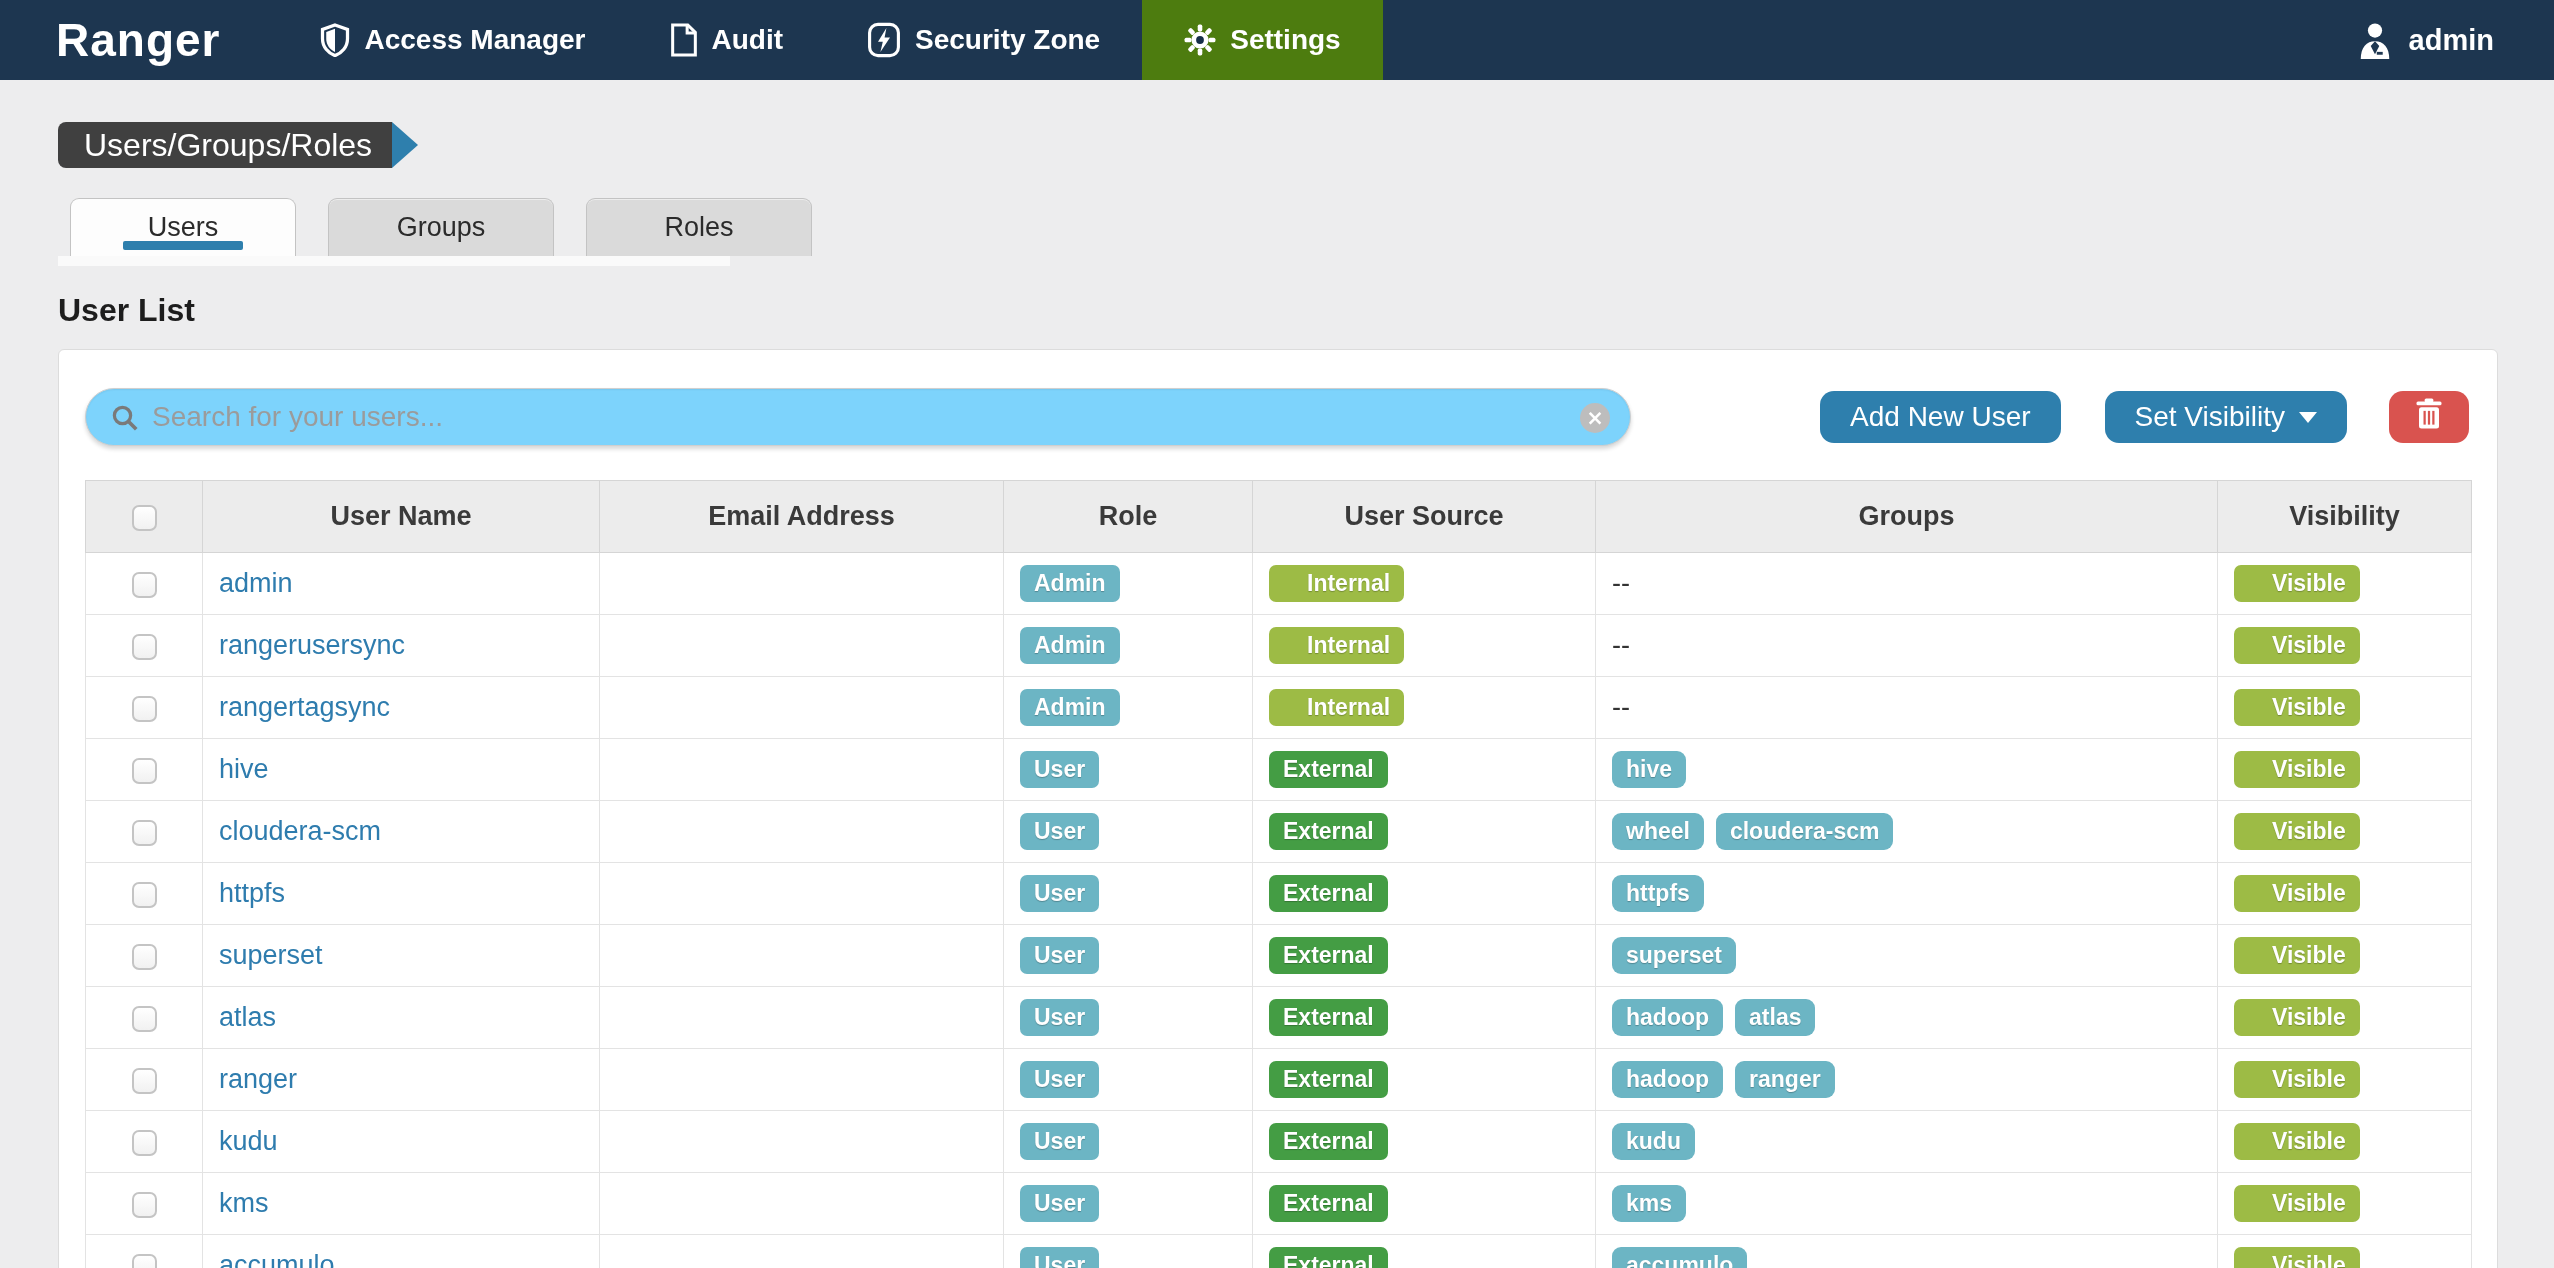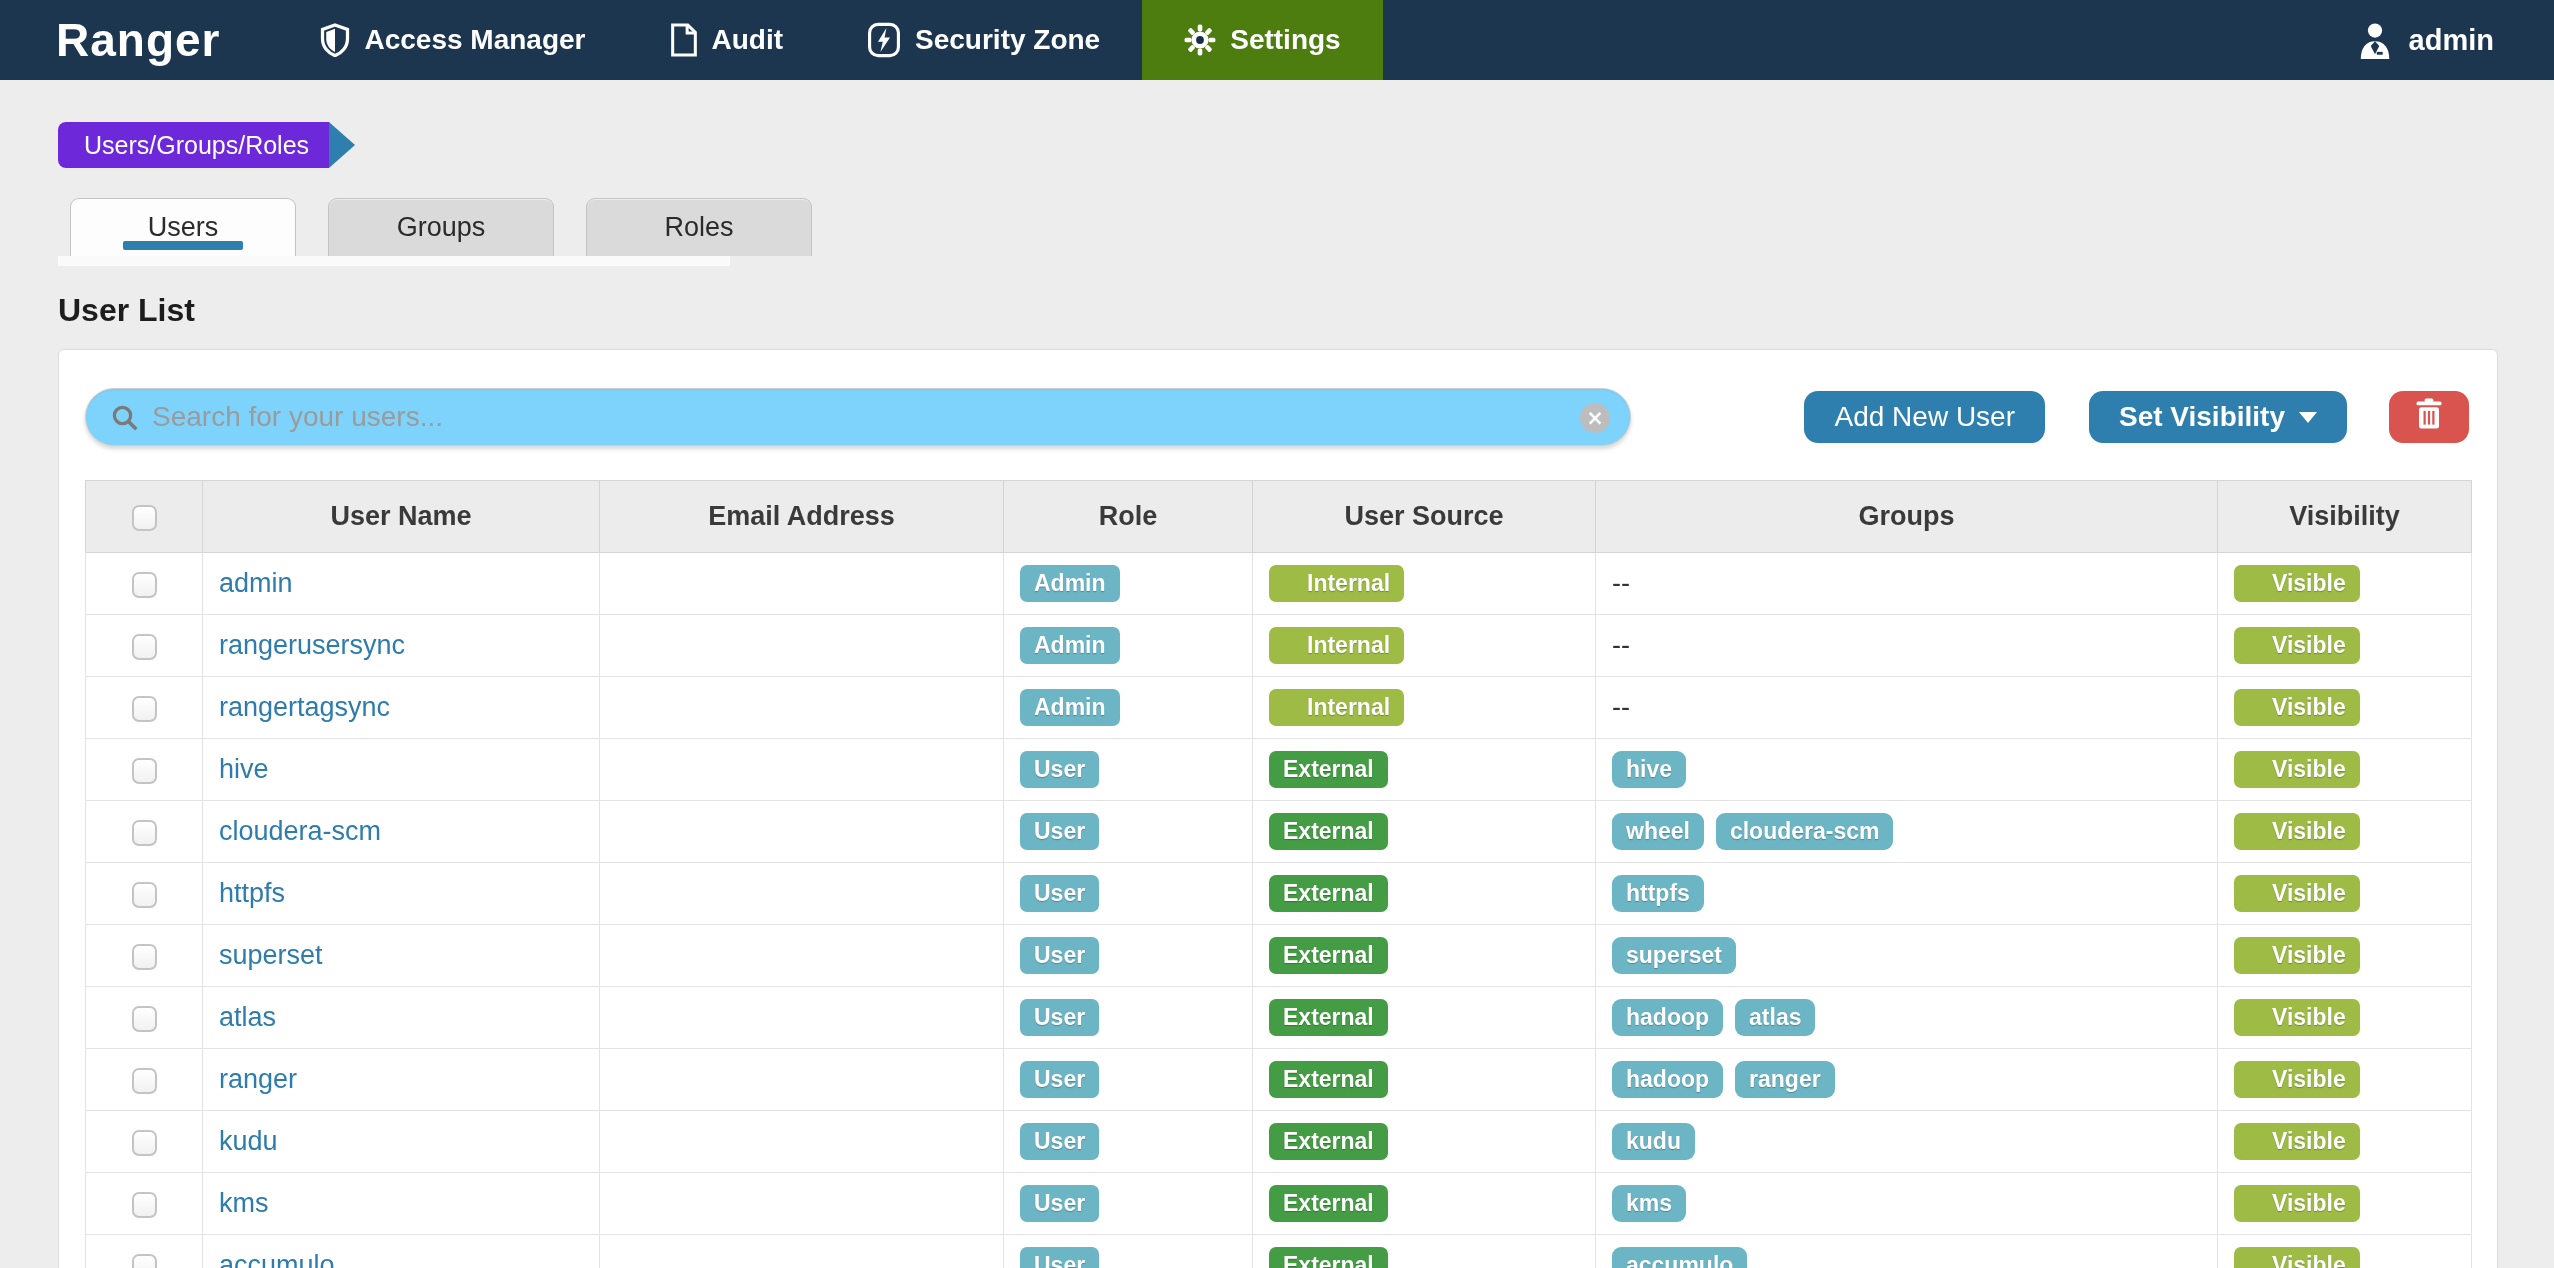--- a/index.html
+++ b/index.html
@@ -13,22 +13,22 @@
   .nav-items { display:flex; list-style:none; align-items:stretch; }
   .nav-item { display:flex; align-items:center; gap:14px; padding:0 42px;
               font-size:28px; font-weight:700; cursor:pointer; white-space:nowrap; }
   .nav-item.active { background:#4d7c0f; }
   .nav-icon { display:flex; align-items:center; }
   .nav-user { margin-left:auto; display:flex; align-items:center; gap:16px;
               padding-right:60px; font-size:29px; font-weight:700; }
 
   
   .crumb-row { margin:42px 0 0 58px; }
-  .crumb { position:relative; display:inline-block; background:#6d28d9; color:#fff;
-           font-size:25px; line-height:46px; height:46px; padding:0 20px 0 26px;
+  .crumb { position:relative; display:inline-block; background:#404040; color:#fff;
+           font-size:32px; line-height:46px; height:46px; padding:0 20px 0 26px;
            border-radius:8px 0 0 8px; }
   .crumb::after { content:''; position:absolute; left:100%; top:0;
            border-top:23px solid transparent; border-bottom:23px solid transparent;
            border-left:26px solid #2e7fad; }
 
   
   .tabs-row { display:flex; gap:32px; margin:30px 0 0 70px; }
   .tab { width:226px; height:58px; display:flex; align-items:center; justify-content:center;
          font-size:27px; color:#2b2b2b; background:#dadada; border:1px solid #c3c3c3;
          border-bottom:none; border-radius:9px 9px 0 0; cursor:pointer; position:relative;
@@ -57,21 +57,21 @@
   .search-input::placeholder { color:#9b9b9b; }
   .search-clear { position:absolute; right:20px; top:14px; width:30px; height:30px;
            border-radius:50%; background:#bdbdbd; color:#fff; font-size:21px; font-weight:700;
            display:flex; align-items:center; justify-content:center; cursor:pointer;
            font-family:"DejaVu Sans", sans-serif; }
   .toolbar-spacer { flex:1; }
   .btn { height:52px; border:none; border-radius:14px; color:#fff; font-size:28px;
          font-family:"Liberation Sans", sans-serif; display:flex; align-items:center;
          justify-content:center; cursor:pointer; }
   .btn-blue { background:#2e7fad; padding:0 30px; }
-  .btn-blue + .btn-blue { margin-left:44px;font-weight:bold; }
+  .btn-blue + .btn-blue { margin-left:44px; }
   .caret { width:0; height:0; margin-left:14px; border-left:9px solid transparent;
            border-right:9px solid transparent; border-top:11px solid #fff; }
   .btn-danger { background:#d9534f; width:80px; margin-left:42px; }
 
   
   table { width:2386px; border-collapse:collapse; table-layout:fixed; }
   col.c-cb  { width:117px; } col.c-name { width:397px; } col.c-mail { width:404px; }
   col.c-role{ width:249px; } col.c-src { width:343px; } col.c-grp { width:622px; }
   col.c-vis { width:254px; }
   thead th { height:72px; background:#ececec; border:1px solid #d5d5d5; font-size:27px;

